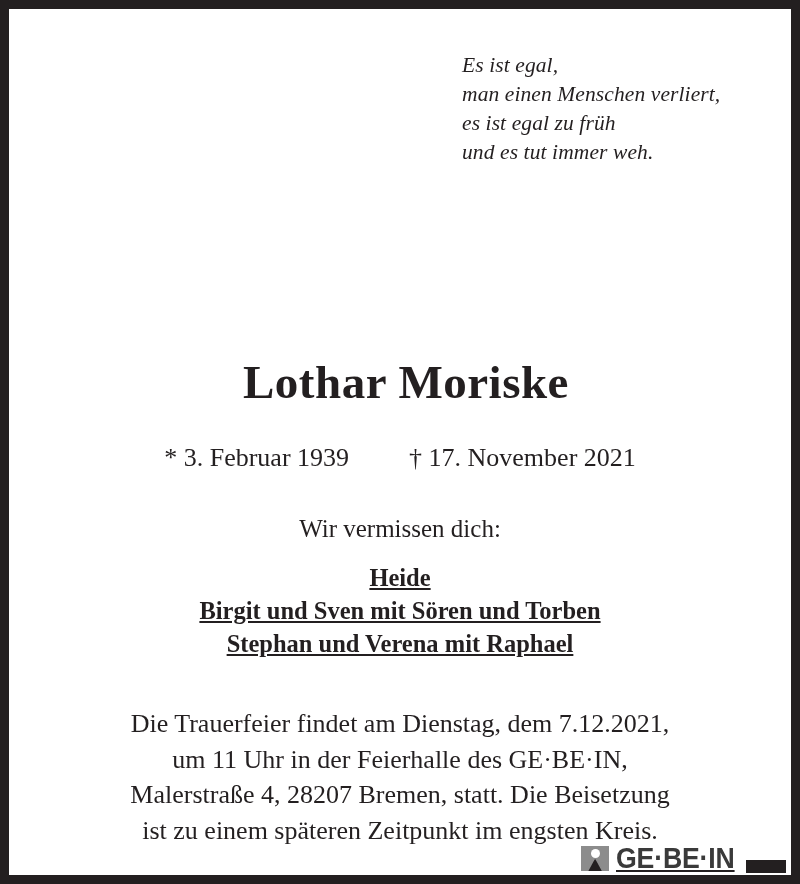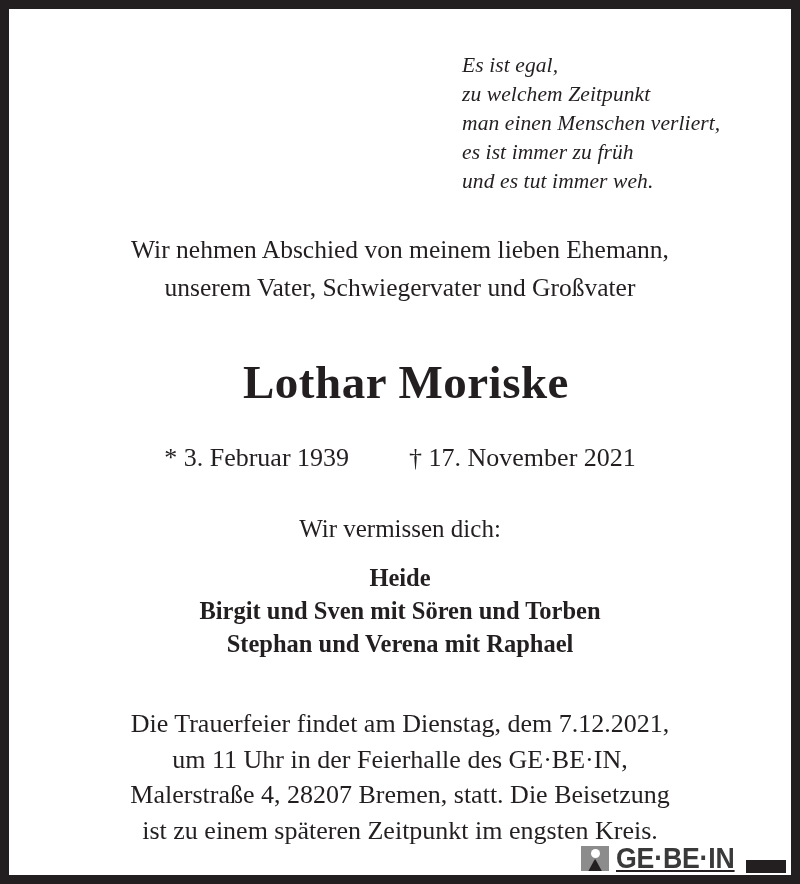--- a/index.html
+++ b/index.html
@@ -106,20 +106,21 @@
     left: 0;
     right: 0;
     top: 552px;
     text-align: center;
   }
   .mourn-name {
     font-weight: bold;
     font-size: 24.5px;
     line-height: 33px;
     white-space: pre;
+    text-decoration: underline;
   }
 
   
   .details {
     position: absolute;
     left: 0;
     right: 0;
     top: 697px;
     text-align: center;
   }
@@ -191,30 +192,25 @@
   }
 </style>
 </head>
 <body>
 
 <div class="notice-frame">
   <div class="notice-card">
 
     <div class="poem">
       <div class="poem-line">Es ist egal,</div>
-      <div class="poem-line">zu welchem Zeitpunkt</div>
       <div class="poem-line">man einen Menschen verliert,</div>
-      <div class="poem-line">es ist immer zu früh</div>
+      <div class="poem-line">es ist egal zu früh</div>
       <div class="poem-line">und es tut immer weh.</div>
     </div>
 
-    <div class="intro">
-      <div class="intro-line">Wir nehmen Abschied von meinem lieben Ehemann,</div>
-      <div class="intro-line">unserem Vater, Schwiegervater und Großvater</div>
-    </div>
 
     <div class="name">Lothar Moriske</div>
 
     <div class="dates">
       <span class="date-birth"><span class="sym">*</span> <span>3. Februar 1939</span></span><span class="date-death"><span class="sym">†</span> <span>17. November 2021</span></span>
     </div>
 
     <div class="mourn-head">Wir vermissen dich:</div>
     <div class="mourn-names">
       <div class="mourn-name">Heide</div>

